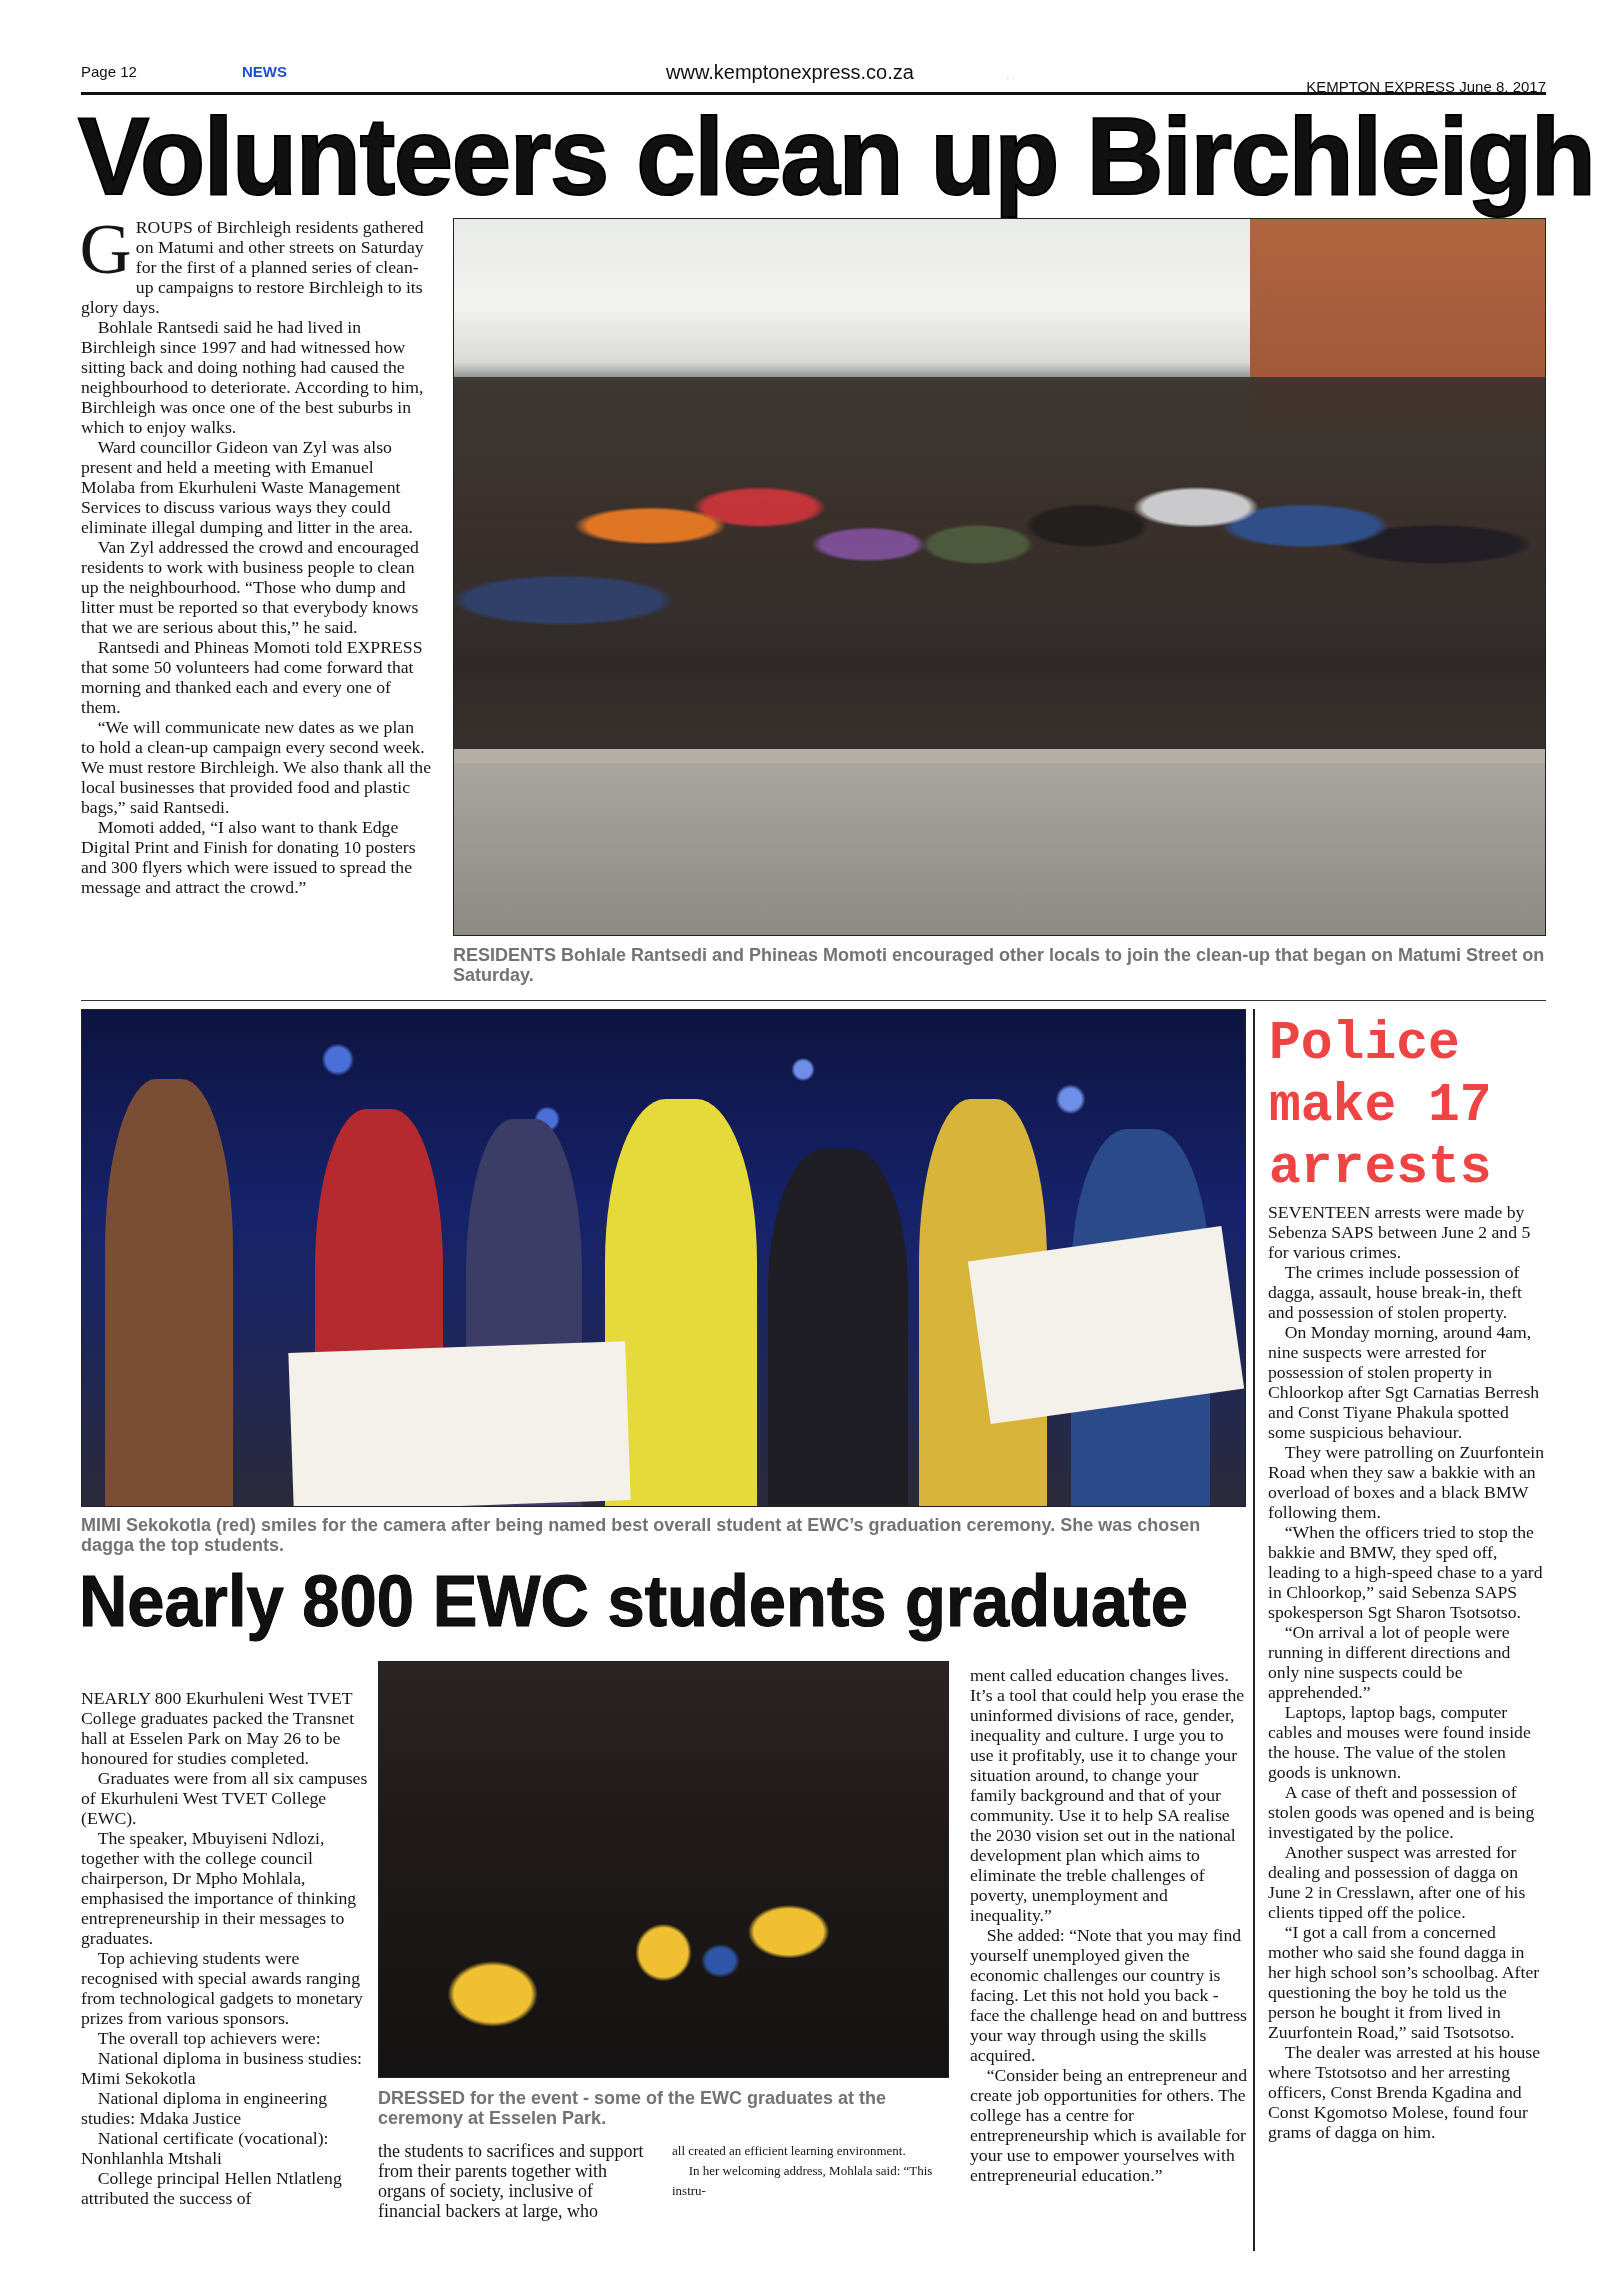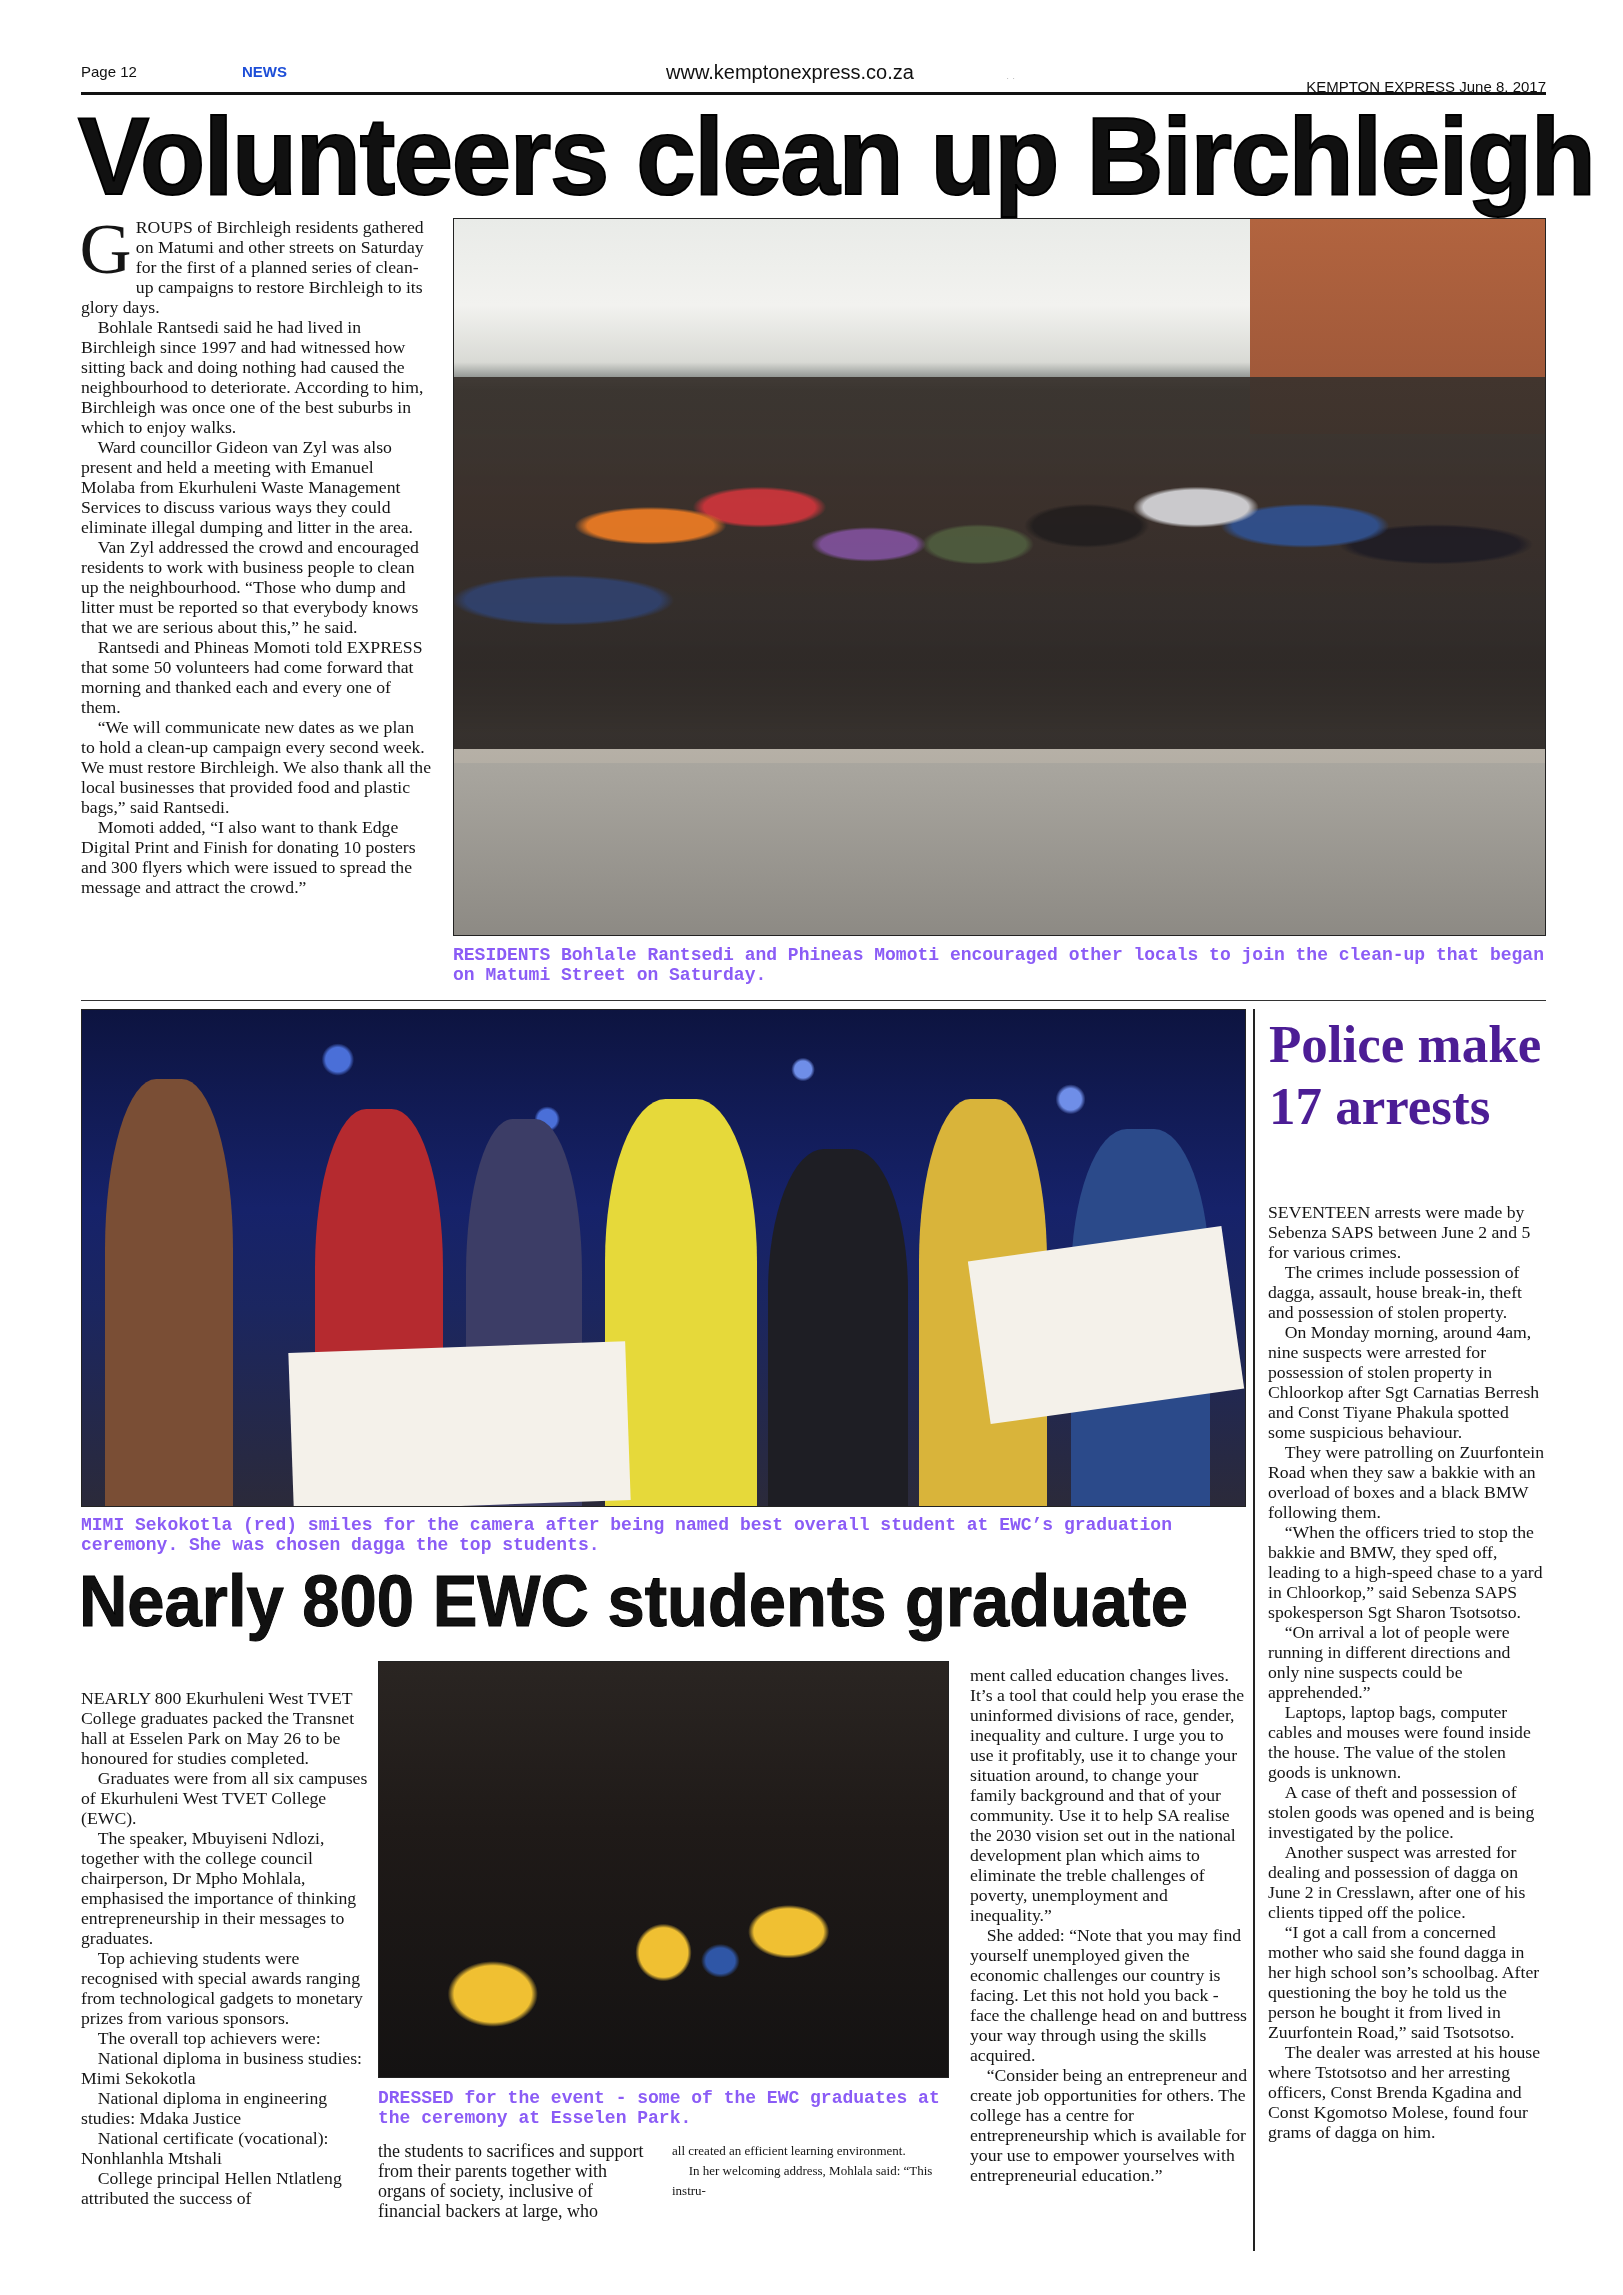--- a/index.html
+++ b/index.html
@@ -27,42 +27,42 @@
   }
   .headline-2 {
     left: 79px; top: 1560px;
     font-family: "Liberation Sans", sans-serif; font-weight: bold;
     font-size: 72px; line-height: 83px; white-space: nowrap;
     transform: scaleX(0.93); transform-origin: left top;
     -webkit-text-stroke: 1px #000;
   }
   .side-title {
     left: 1269px; top: 1013px; width: 278px;
-    font-family: Liberation Serif, serif; font-size: 53px; line-height: 62px; color: #4c1d95;
+    font-family: Liberation Mono, monospace; font-size: 53px; line-height: 62px; color: #ef4444;
   }
 
   
   .body {
     font-size: 17.7px; line-height: 20px; text-align: left; color: #151515;
   }
   .body p { text-indent: 16.7px; }
   .body p.first { text-indent: 0; }
   .dropcap {
     float: left; font-size: 72px; line-height: 57px; margin: 4.2px 4.2px 0 -1.4px; font-family: "Liberation Serif", serif;
   }
   .col1 { left: 81px; top: 217px; width: 351px; }
   .side-body { left: 1268px; top: 1202px; width: 278px; }
   .g-col1 { left: 81px; top: 1665px; width: 292px; margin-top: 23px; }
   .g-col2 { left: 378px; top: 2141px; width: 278px; font-size: 18px; }
   .g-col3 { left: 672px; top: 2141px; width: 278px; font-size: 13px; }
   .g-col4 { left: 970px; top: 1665px; width: 278px; }
 
   
   .caption {
-    font-family: Liberation Mono, monospace; font-weight: bold; font-size: 18px; line-height: 20px; color: #8b5cf6;
+    font-family: Liberation Sans, sans-serif; font-weight: bold; font-size: 18px; line-height: 20px; color: #737373;
   }
   .cap1 { left: 453px; top: 945px; width: 1093px; }
   .cap2 { left: 81px; top: 1515px; width: 1166px; }
   .cap3 { left: 378px; top: 2088px; width: 571px; }
 
   
   .rule-h { left: 81px; width: 1465px; top: 1000px; height: 1.4px; background: #333; }
   .rule-v { left: 1253px; top: 1009px; width: 2.1px; height: 1242px; background: #222; }
 
   

